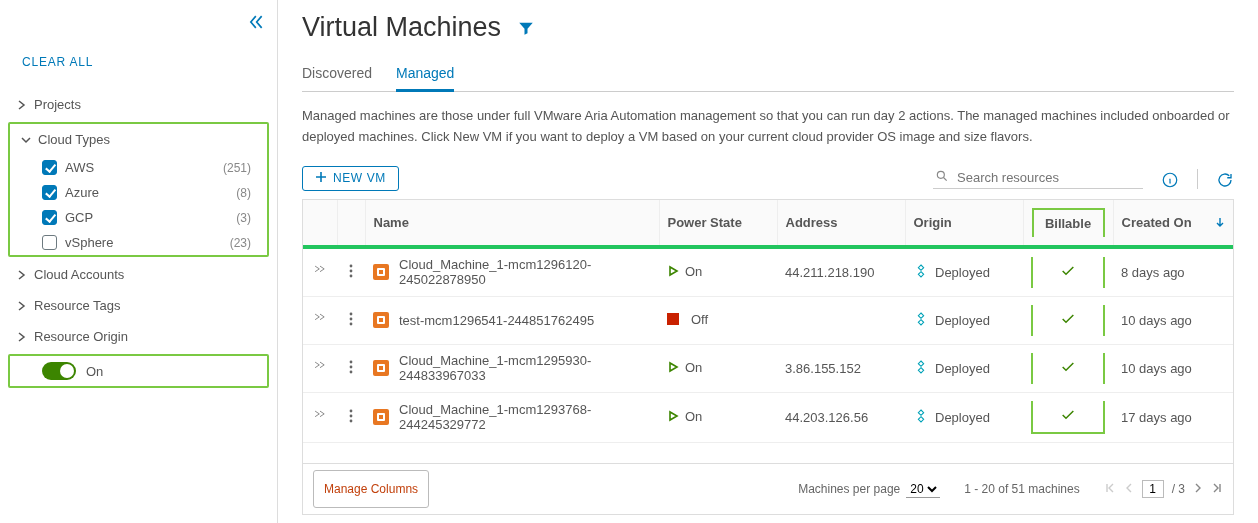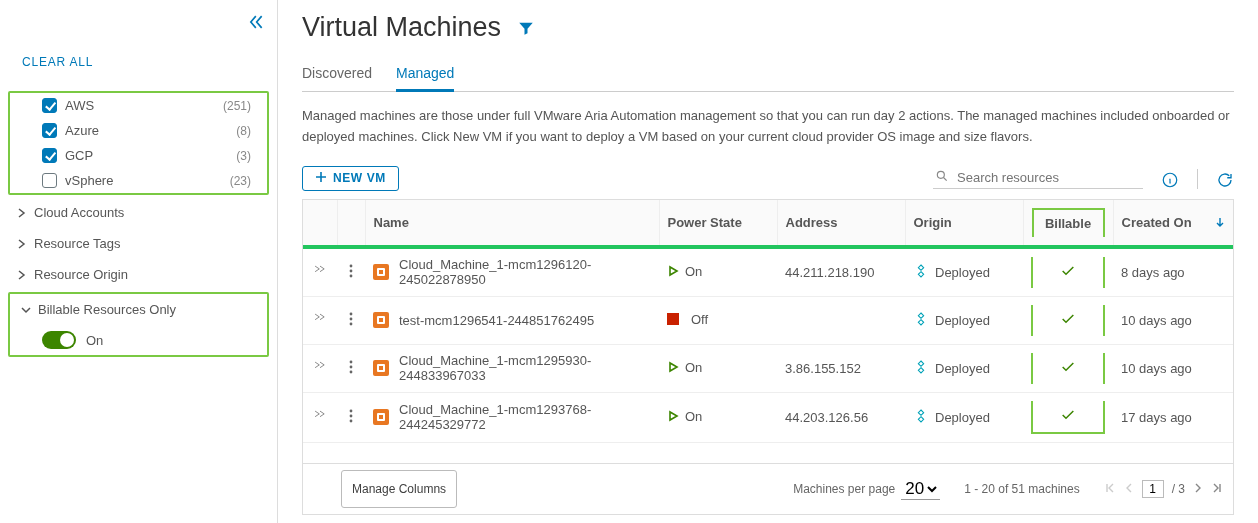--- a/index.html
+++ b/index.html
@@ -87,21 +87,21 @@
   .title-row { display:flex; align-items:center; gap:16px; }
   .page-title { font-size: 27px; font-weight: 300; color: #333; }
   .tabs { display: flex; gap: 24px; margin-top: 16px; border-bottom: 1px solid #ccc; }
   .tab { padding: 6px 0 8px 0; font-size: 14px; color: #666; cursor: pointer; }
   .tab.active { color: #0079b8; border-bottom: 3px solid #0079b8; margin-bottom: -1px; font-weight: 500;}
   .desc { margin-top: 14px; font-size: 13px; color: #555; line-height: 1.6; }
   .toolbar { display:flex; align-items:center; justify-content:space-between; margin-top: 18px; }
   .new-vm-btn {
     display:inline-flex; align-items:center; gap:6px;
     border:1px solid #0079b8; color:#0079b8; padding: 4px 12px;
-    border-radius:3px; font-size: 12px; letter-spacing: 0.6px; font-weight:700;
+    border-radius:3px; font-size: 12px; letter-spacing: 0.6px; font-weight:400;
     background:#fff; cursor:pointer;
   }
   .toolbar-right { display:flex; align-items:flex-end; gap: 18px; }
   .search-wrap { display:flex; align-items:center; gap:8px; border-bottom:1px solid #ccc; padding:2px 2px; width: 210px; }
   .search-wrap input { border:none; outline:none; font-size:13px; width: 180px; }
   .icon-btn { color:#0079b8; cursor:pointer; display:inline-flex; }
   .divider-v { width:1px; height:20px; background:#ccc; }
   
   .table-wrap { margin-top: 8px; border:1px solid #ddd; flex:1; display:flex; flex-direction:column; overflow:hidden;}
   table { width:100%; border-collapse: collapse; table-layout: fixed; }
@@ -125,46 +125,64 @@
   thead .billcell-inner { border-top:2px solid #7ac943; }
   tbody tr.lastdata .billcell-inner { border-bottom:2px solid #7ac943; }
   .check-green svg { width:16px; height:16px; }
   .created { color:#565656; }
   
   .table-footer {
     border-top:1px solid #ddd;
     display:flex; align-items:center; justify-content:space-between;
     padding:6px 10px; font-size:12px; background:#fff;
   }
-  .manage-cols { border:1px solid #bbb; padding:11px 10px; border-radius:3px; font-size:12px; background:#fff; cursor:pointer; color:#404040;margin-left:28px;}
+  .manage-cols { border:1px solid #bbb; padding:11px 10px; border-radius:3px; font-size:12px; background:#fff; cursor:pointer; color:#c2410c;}
   .pager { display:flex; align-items:center; gap:24px; color:#666; }
   .per-page { display:flex; align-items:center; gap:6px; }
-  .per-page select { border:none; border-bottom:1px solid #999; font-size:17px; background:transparent; }
+  .per-page select { border:none; border-bottom:1px solid #999; font-size:12px; background:transparent; }
   .pagenav { display:flex; align-items:center; gap:8px; }
   .pagenum-box { width:22px; border:1px solid #bbb; text-align:center; font-size:12px; padding:1px 0;}
   .nav-ic { color:#888; cursor:pointer; }
   .nav-ic.disabled { color:#ccc; cursor:default; }
   th .sort-ic { float:right; color:#0079b8; }
 </style>
 </head>
 <body>
 
 <aside class="sidebar">
   <div class="collapse-bar">
     <span class="icon-btn">
       <svg viewBox="0 0 24 24" fill="none" stroke="#0079b8" stroke-width="2">
           <path d="M13 5l-6 7 6 7"></path>
           <path d="M20 5l-6 7 6 7"></path>
         </svg>
     </span>
   </div>
   <div class="clear-all">CLEAR ALL</div>
 
+  <div class="filter-group">
+    <div class="filter-header">
+      <span class="chev">
+        <svg width="10" height="10" viewBox="0 0 10 10">
+            <path d="M2 1 L7 5 L2 9" fill="none" stroke="#555" stroke-width="1.5"></path>
+          </svg>
+      </span>
+      <span>Projects</span>
+    </div>
+  </div>
 
   <div class="filter-group highlight-green">
+    <div class="filter-header">
+      <span class="chev">
+        <svg width="10" height="10" viewBox="0 0 10 10">
+            <path d="M1 3 L5 7 L9 3" fill="none" stroke="#555" stroke-width="1.5"></path>
+          </svg>
+      </span>
+      <span>Cloud Types</span>
+    </div>
     <div class="filter-items">
       <div class="filter-item">
         <span class="left">
             <span class="chk checked"></span>
             <span>AWS</span>
           </span>
         <span class="count">(251)</span>
       </div>
       <div class="filter-item">
         <span class="left">
@@ -211,28 +229,20 @@
       <span class="chev">
           <svg width="10" height="10" viewBox="0 0 10 10">
             <path d="M2 1 L7 5 L2 9" fill="none" stroke="#555" stroke-width="1.5"></path>
           </svg>
         </span>
       <span>Resource Origin</span>
     </div>
   </div>
 
   <div class="filter-group highlight-green">
-    <div class="filter-header">
-      <span class="chev">
-          <svg width="10" height="10" viewBox="0 0 10 10">
-            <path d="M1 3 L5 7 L9 3" fill="none" stroke="#555" stroke-width="1.5"></path>
-          </svg>
-        </span>
-      <span>Billable Resources Only</span>
-    </div>
     <div class="toggle-row">
       <span class="toggle"></span>
       <span>On</span>
     </div>
   </div>
 </aside>
 
 <main class="main">
   <div class="title-row">
     <h1 class="page-title">Virtual Machines</h1>

